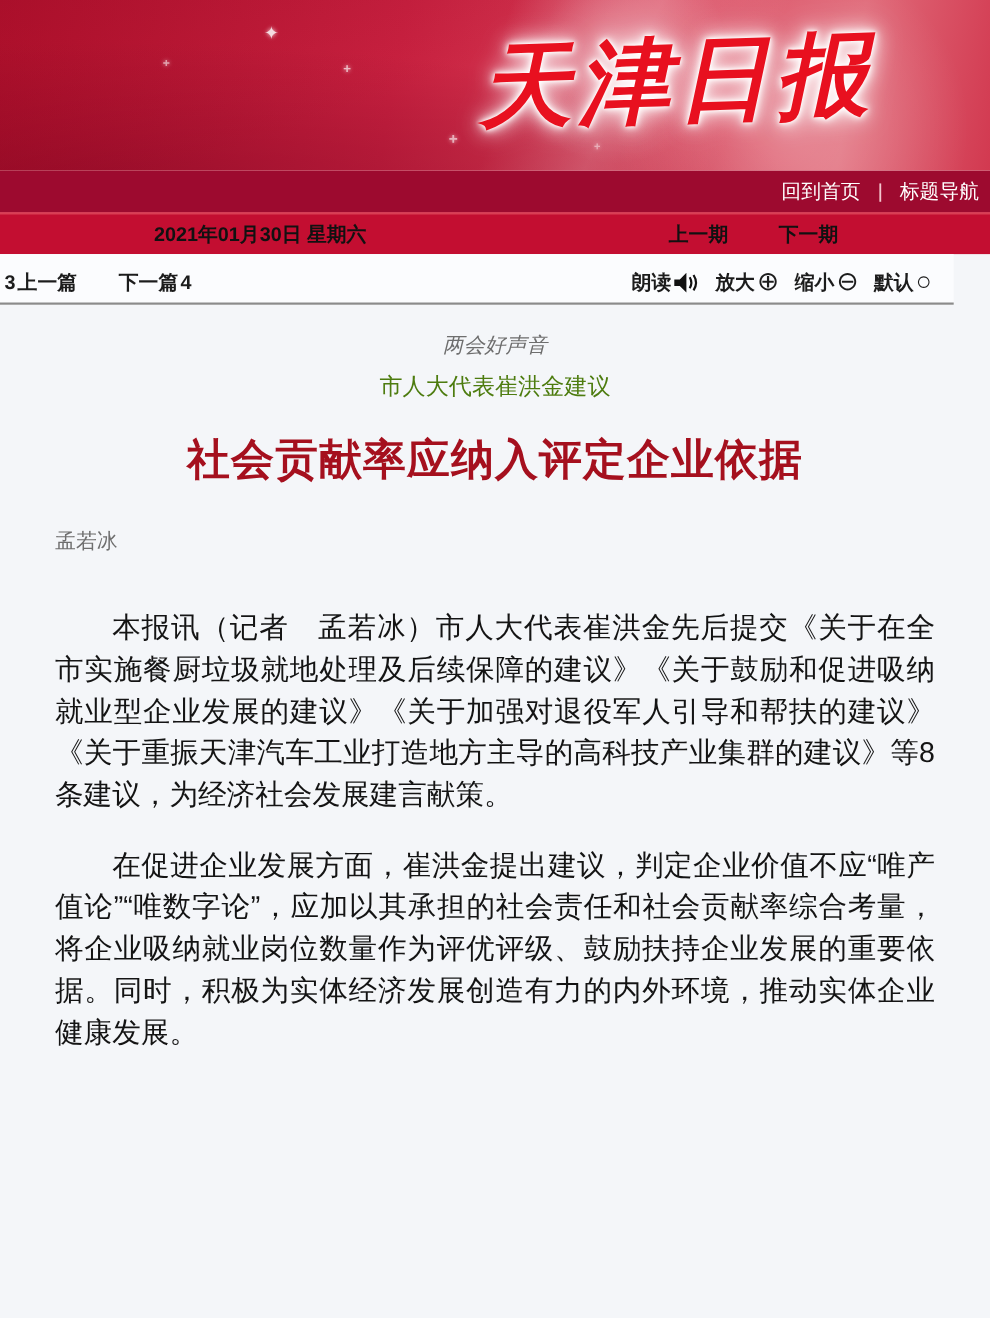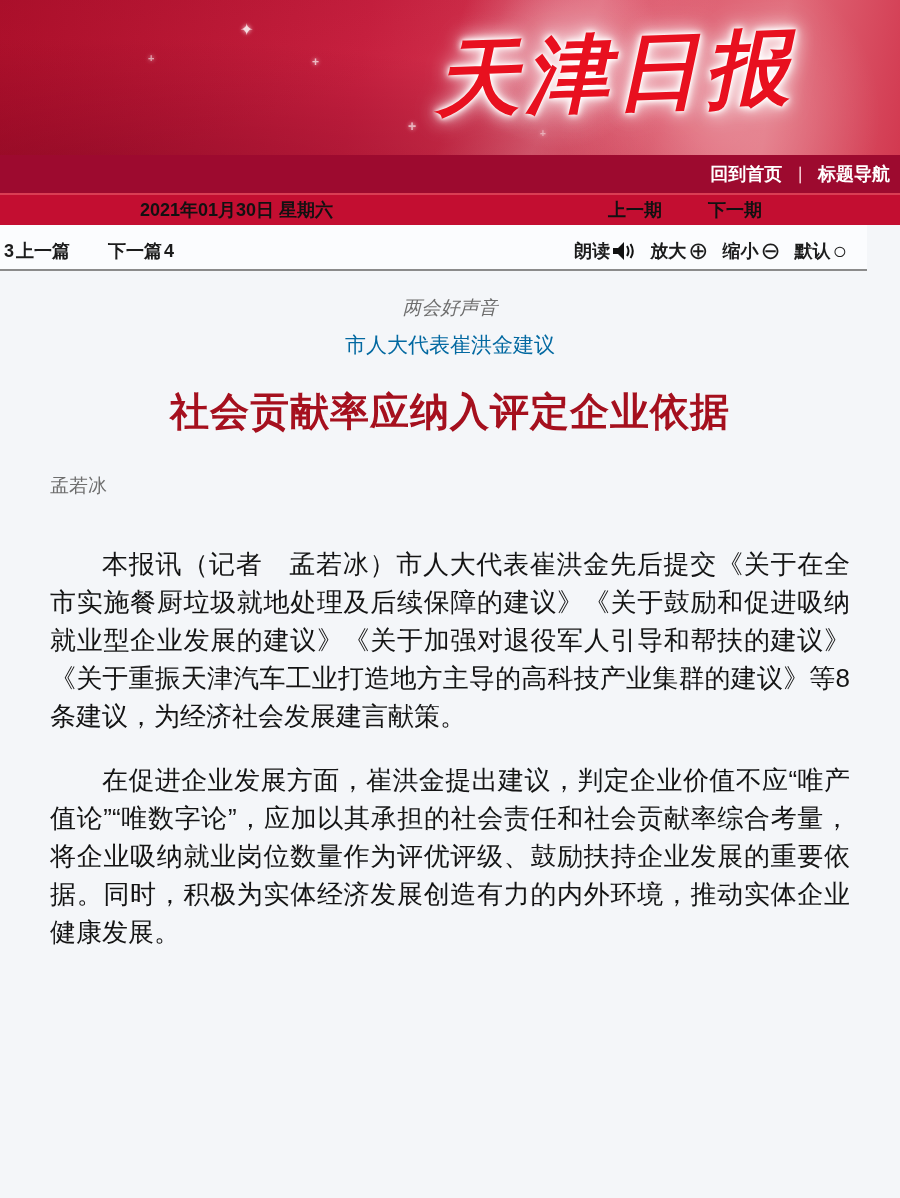--- a/index.html
+++ b/index.html
@@ -63,28 +63,28 @@
     background:#9d0a2f;
     display:flex;
     align-items:center;
     justify-content:flex-end;
     padding-right:10px;
     gap:10px;
   }
   .topbar a {
     color:#ffffff;
     font-size:18px;
-    font-weight:bold;
+    font-weight:normal;
     text-decoration:none;
     cursor:pointer;
   }
   .topbar .sep { color:#f3c6ce; font-size:16px; font-weight:bold; }
   
   .datebar {
-    height:32px;
+    height:38px;
     background:#c30e31;
     border-top:2px solid #d93e54;
     display:flex;
     align-items:center;
     font-size:18px;
     font-weight:bold;
     color:#111111;
   }
   .datebar .date { margin-left:140px; }
   .datebar .issue-links {
@@ -124,21 +124,21 @@
   .kicker1 {
     text-align:center;
     font-size:19px;
     color:#6e6e6e;
     margin-top:4px;
     font-style:italic;
   }
   .kicker2 {
     text-align:center;
     font-size:21px;
-    color:#0369a1;
+    color:#4d7c0f;
     margin-top:10px;
   }
   .title {
     text-align:center;
     font-size:39px;
     font-weight:bold;
     color:#a5101e;
     margin-top:26px;
     letter-spacing:1px;
   }

